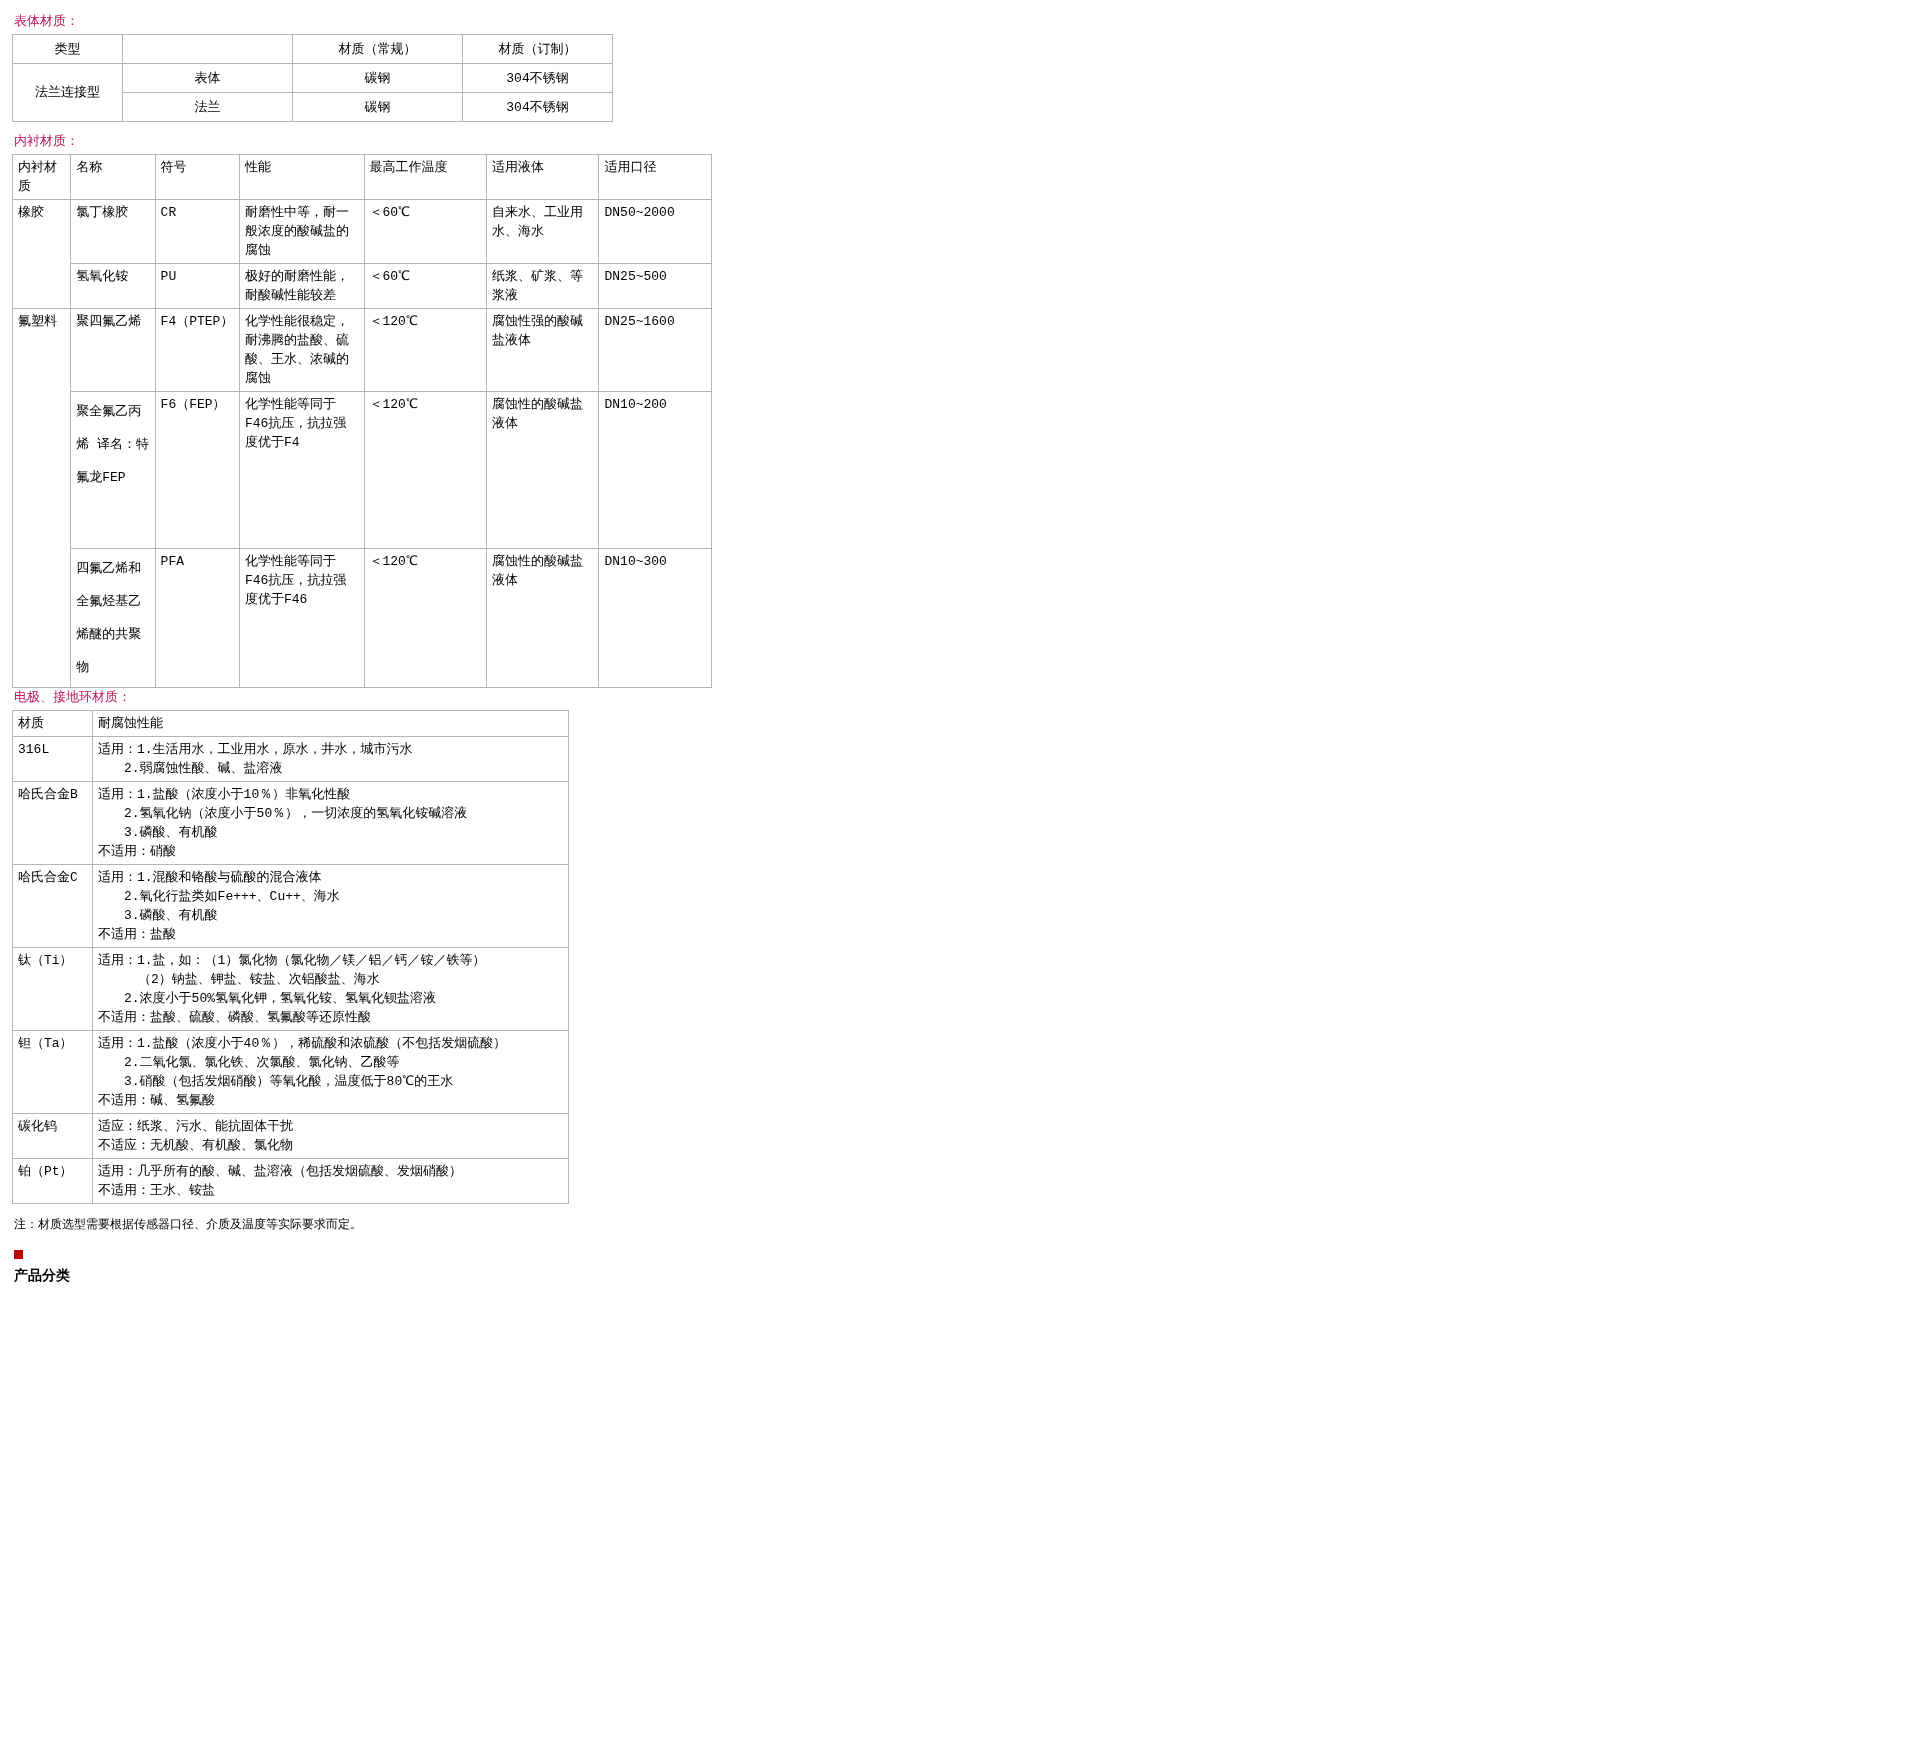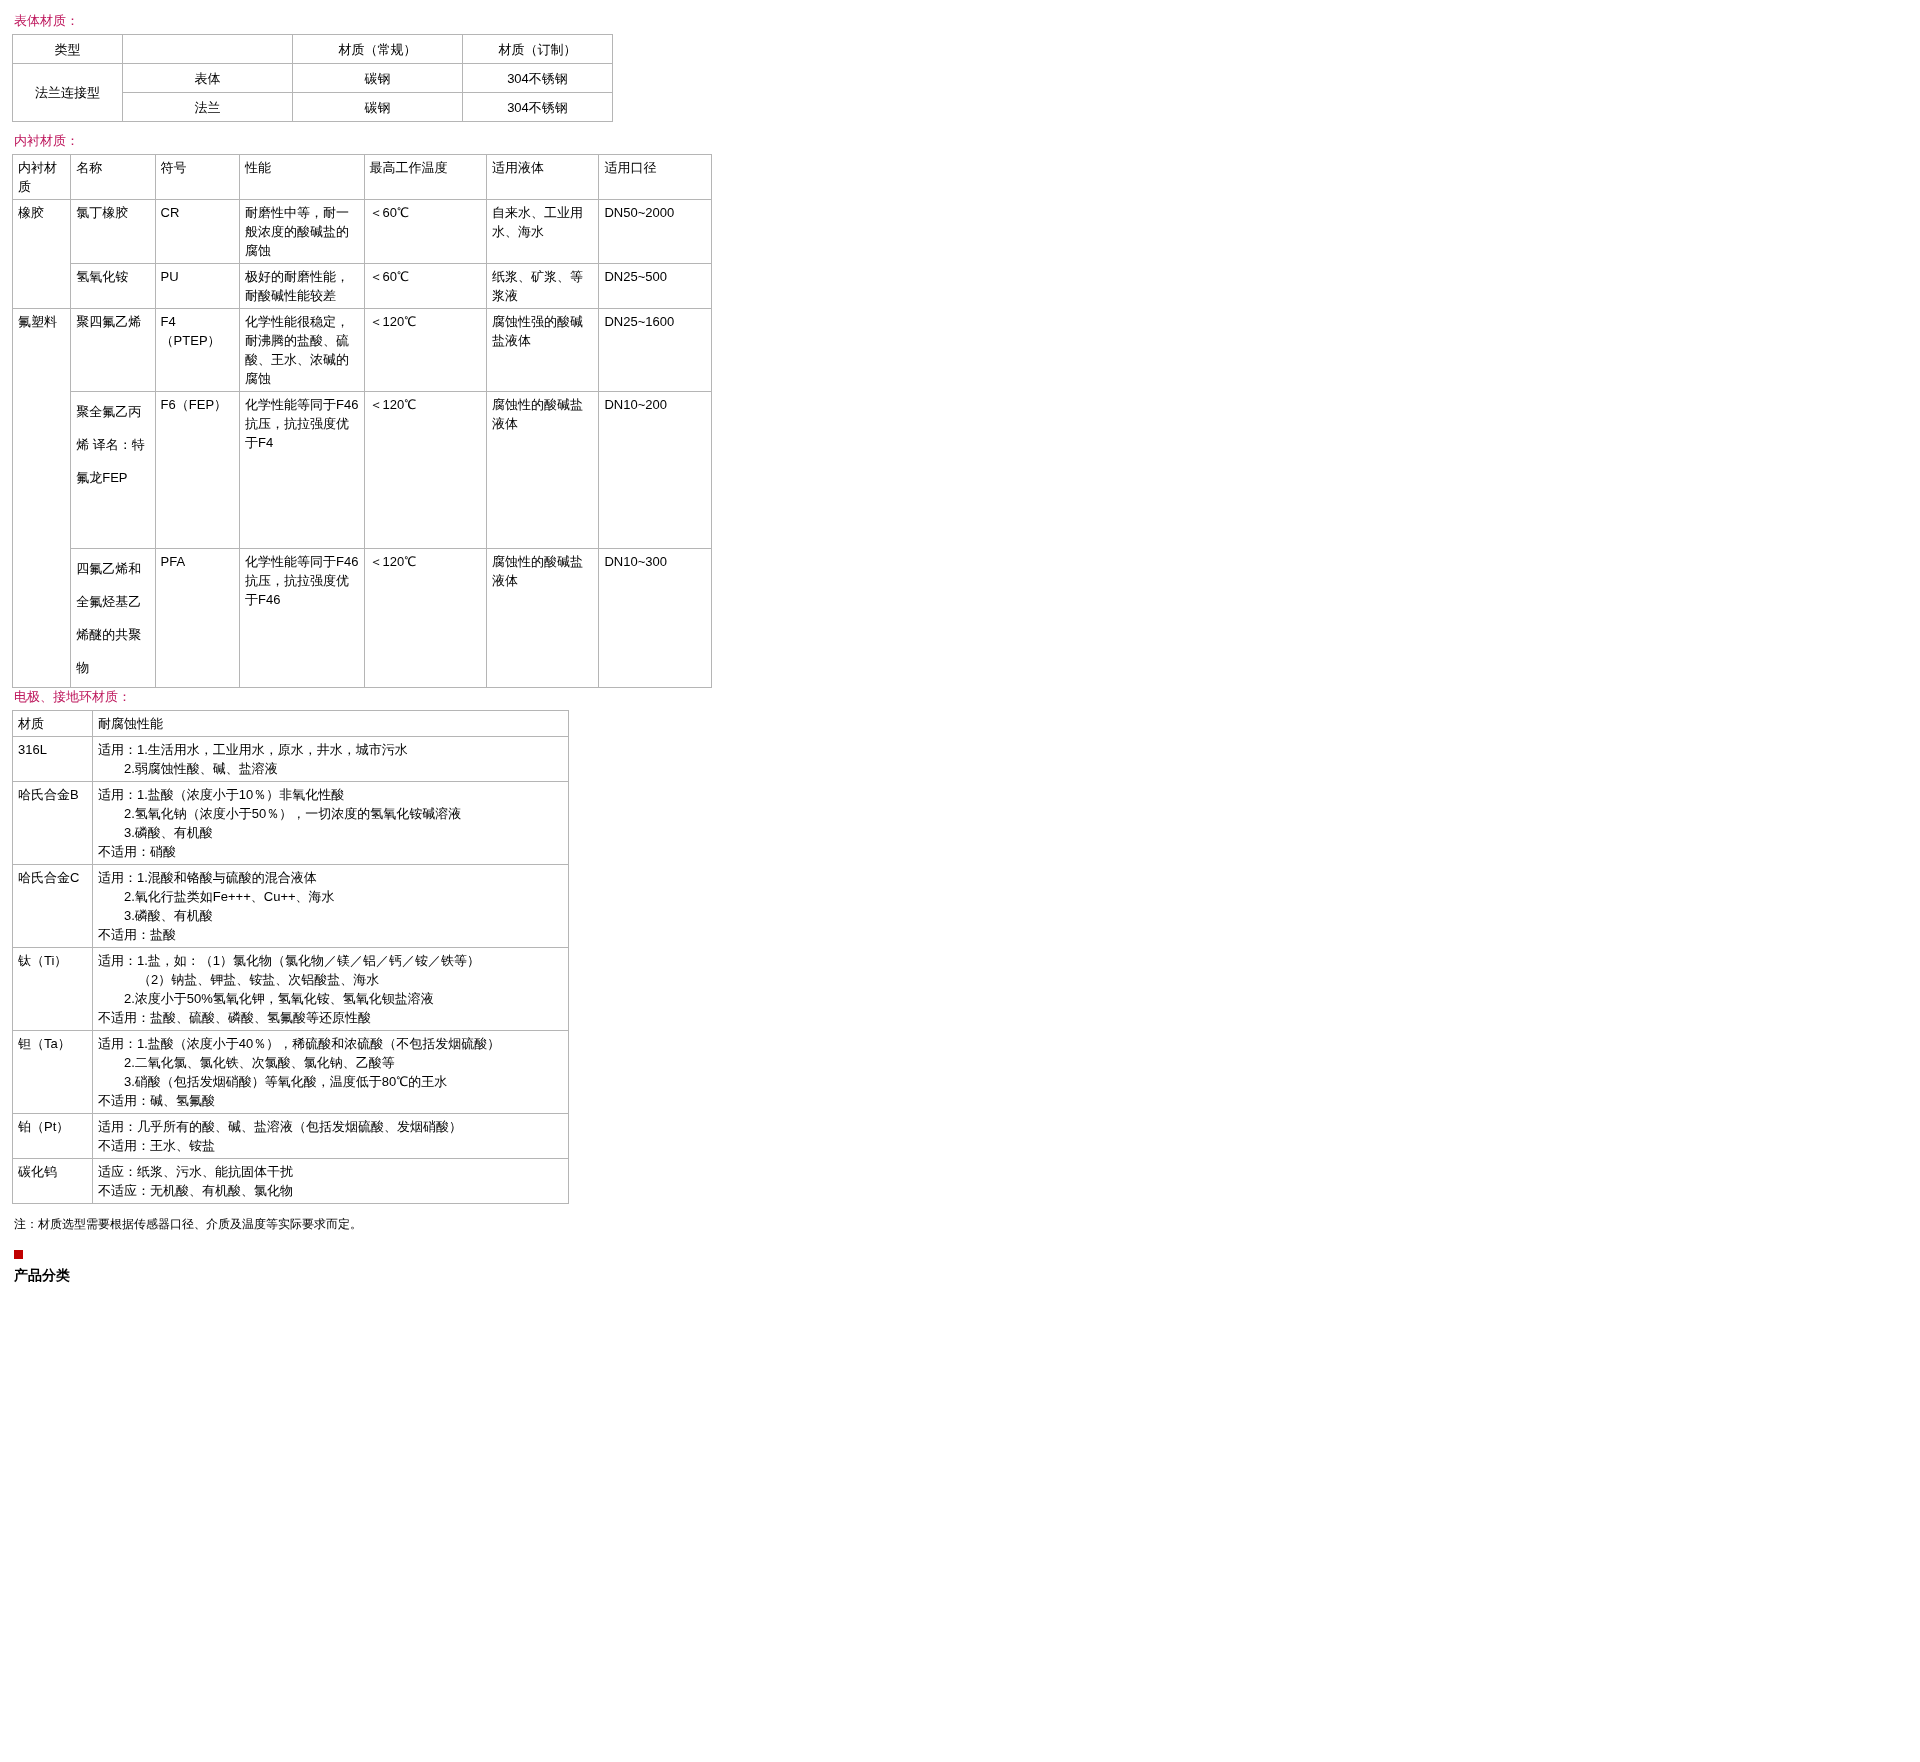--- a/index.html
+++ b/index.html
@@ -21,20 +21,21 @@
   }
   .section-label {
     font-size: 13px;
     color: #be185d;
     margin: 4px 0 4px 2px;
     line-height: 18px;
   }
   table {
     border-collapse: collapse;
     table-layout: fixed;
+    font-family: Liberation Mono, monospace;
   }
   table td, table th {
     border: 1px solid #b5b5b5;
     font-size: 13px;
     font-weight: normal;
     color: #000;
     vertical-align: top;
     padding: 3px 5px;
     line-height: 19px;
     word-wrap: break-word;
@@ -243,31 +244,31 @@
       <tr>
         <td>钽（Ta）</td>
         <td>
           <span class="cellline">适用：1.盐酸（浓度小于40％），稀硫酸和浓硫酸（不包括发烟硫酸）</span>
           <span class="cellline indent1">2.二氧化氯、氯化铁、次氯酸、氯化钠、乙酸等</span>
           <span class="cellline indent1">3.硝酸（包括发烟硝酸）等氧化酸，温度低于80℃的王水</span>
           <span class="cellline">不适用：碱、氢氟酸</span>
         </td>
       </tr>
       <tr>
+        <td>碳化钨</td>
+        <td>
+          <span class="cellline">适应：纸浆、污水、能抗固体干扰</span>
+          <span class="cellline">不适应：无机酸、有机酸、氯化物</span>
+        </td>
+      </tr>
+      <tr>
         <td>铂（Pt）</td>
         <td>
           <span class="cellline">适用：几乎所有的酸、碱、盐溶液（包括发烟硫酸、发烟硝酸）</span>
           <span class="cellline">不适用：王水、铵盐</span>
-        </td>
-      </tr>
-      <tr>
-        <td>碳化钨</td>
-        <td>
-          <span class="cellline">适应：纸浆、污水、能抗固体干扰</span>
-          <span class="cellline">不适应：无机酸、有机酸、氯化物</span>
         </td>
       </tr>
     </tbody>
   </table>
 
   <div class="note">注：材质选型需要根据传感器口径、介质及温度等实际要求而定。</div>
 
   <div class="cat-wrap">
     <span class="cat-bullet"></span>
     <span class="cat-title">产品分类</span>

